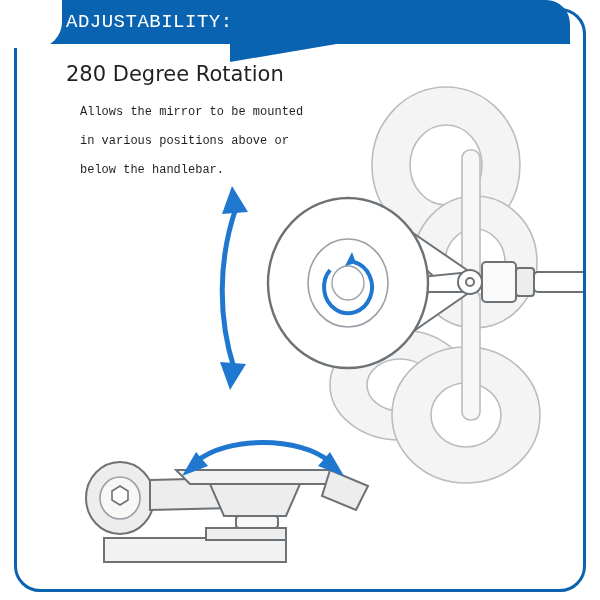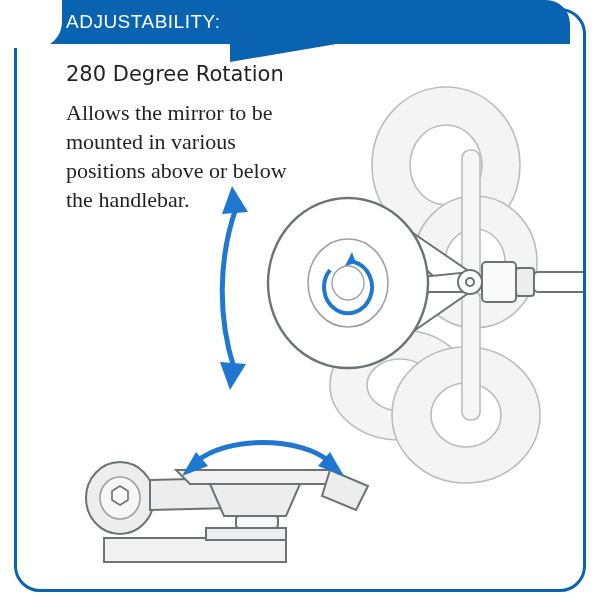--- a/index.html
+++ b/index.html
@@ -39,21 +39,21 @@
     width: 530px;
     background: #0a63b0;
     border-top-right-radius: 24px;
     display: flex;
     align-items: center;
   }
   .banner-title {
     color: #ffffff;
     font-size: 19px;
     letter-spacing: 0.5px;
-    font-family: Liberation Sans, sans-serif;
+    font-family: Liberation Mono, monospace;
     padding-left: 26px;
     white-space: nowrap;
   }
   
   .banner-notch {
     position: absolute;
     left: 14px;
     top: -2px;
     width: 48px;
     height: 50px;
@@ -74,27 +74,27 @@
     position: absolute;
     left: 66px;
     top: 62px;
     font-size: 21px;
     color: #231f20;
     font-family: "DejaVu Sans", sans-serif;
     white-space: nowrap;
   }
   .body-text {
     position: absolute;
-    left: 66px;
+    left: 80px;
     top: 98px;
     width: 230px;
-    font-size: 22px;
+    font-size: 12px;
     line-height: 29px;
     color: #231f20;
-    font-family: Liberation Serif, serif;
+    font-family: Liberation Mono, monospace;
   }
   svg.art {
     position: absolute;
     left: 0;
     top: 0;
     width: 600px;
     height: 600px;
   }
 </style>
 </head>

